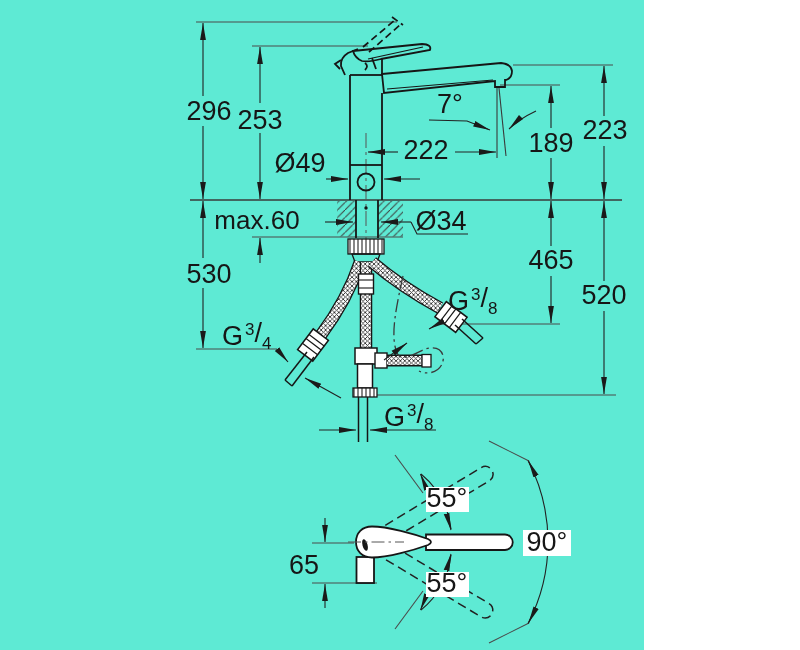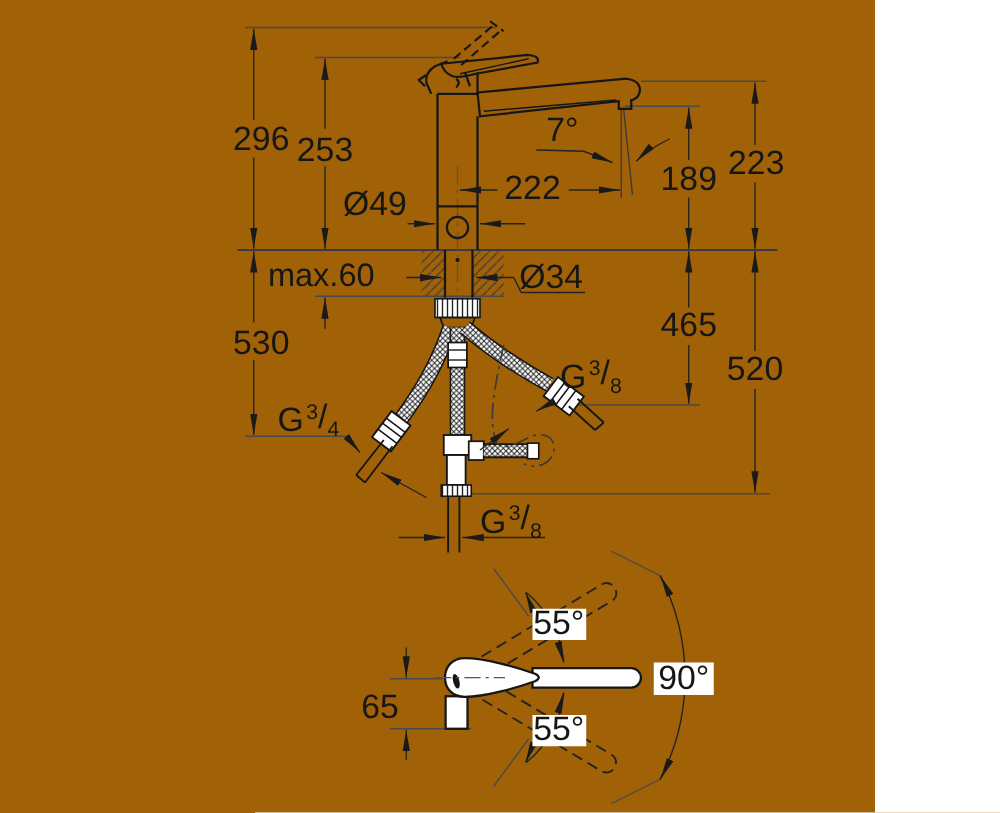--- a/index.html
+++ b/index.html
@@ -1,16 +1,16 @@
 <!DOCTYPE html>
 <html><head>
 <meta charset="utf-8">
 <style>
   html,body{margin:0;padding:0;background:#fff;}
-  .stage{position:relative;width:700px;height:650px;background:#a16207;overflow:hidden;}
+  .stage{position:relative;width:644px;height:650px;background:#5eead4;overflow:hidden;}
   svg{display:block;}
   text{font-family:"Liberation Sans","DejaVu Sans",sans-serif;fill:#161616;}
   .dim{font-size:27px;}
   .dimS{font-size:26px;}
   .gbig{font-size:27px;}
   .gsml{font-size:17px;}
 </style>
 </head>
 <body>
 

